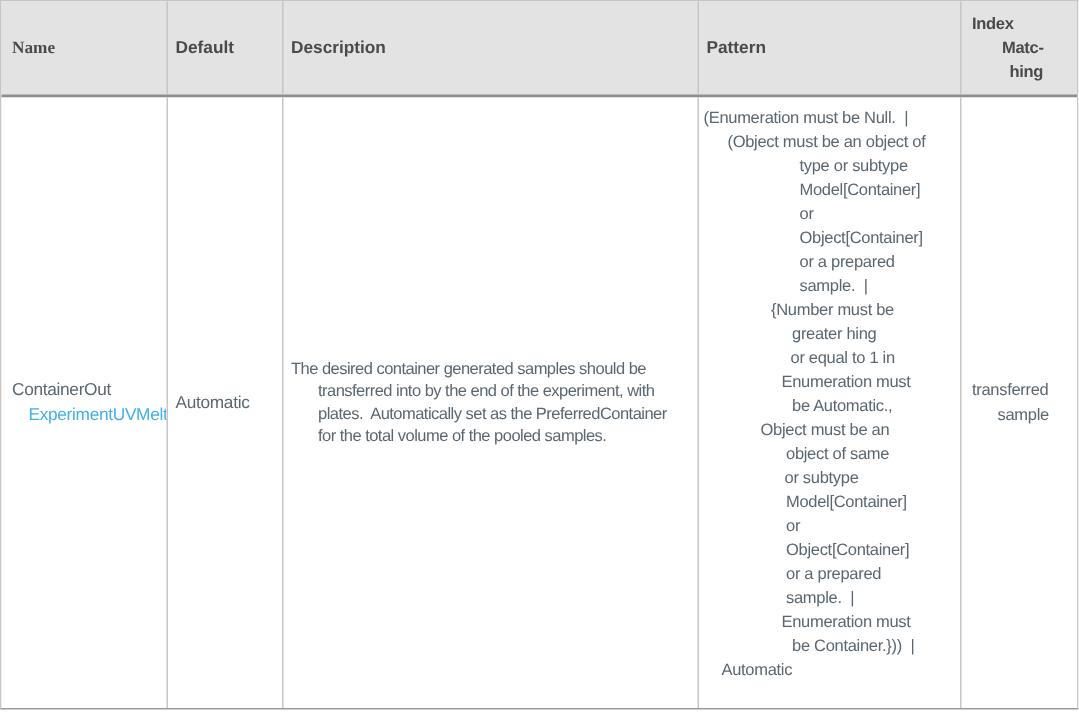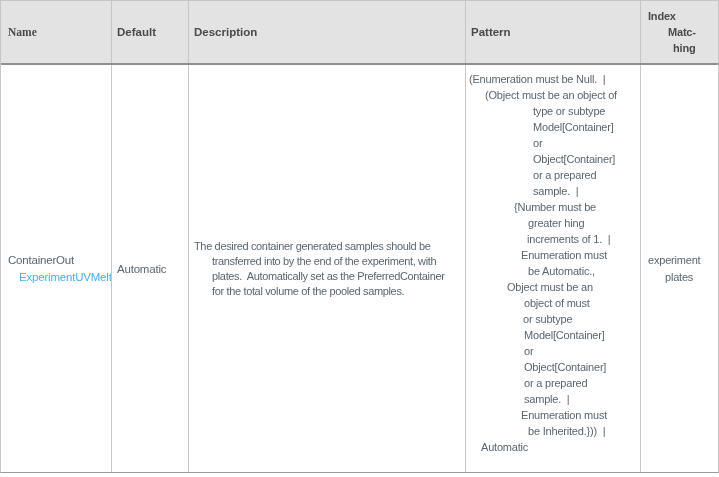--- a/index.html
+++ b/index.html
@@ -134,37 +134,37 @@
           <div class="line">(Enumeration must be Null.  |</div>
           <div class="line" style="padding-left: 16px;">(Object must be an object of</div>
           <div class="line" style="padding-left: 64px;">type or subtype</div>
           <div class="line" style="padding-left: 64px;">Model[Container]</div>
           <div class="line" style="padding-left: 64px;">or</div>
           <div class="line" style="padding-left: 64px;">Object[Container]</div>
           <div class="line" style="padding-left: 64px;">or a prepared</div>
           <div class="line" style="padding-left: 64px;">sample.  |</div>
           <div class="line" style="padding-left: 45px;">{Number must be</div>
           <div class="line" style="padding-left: 59px;">greater hing</div>
-          <div class="line" style="padding-left: 58px;">increments of 1.  |</div>
+          <div class="line" style="padding-left: 58px;">or equal to 1 in</div>
           <div class="line" style="padding-left: 52px;">Enumeration must</div>
           <div class="line" style="padding-left: 59px;">be Automatic.,</div>
           <div class="line" style="padding-left: 38px;">Object must be an</div>
-          <div class="line" style="padding-left: 55px;">object of must</div>
+          <div class="line" style="padding-left: 55px;">object of same</div>
           <div class="line" style="padding-left: 54px;">or subtype</div>
           <div class="line" style="padding-left: 55px;">Model[Container]</div>
           <div class="line" style="padding-left: 55px;">or</div>
           <div class="line" style="padding-left: 55px;">Object[Container]</div>
           <div class="line" style="padding-left: 55px;">or a prepared</div>
           <div class="line" style="padding-left: 55px;">sample.  |</div>
           <div class="line" style="padding-left: 52px;">Enumeration must</div>
-          <div class="line" style="padding-left: 59px;">be Inherited.}))  |</div>
+          <div class="line" style="padding-left: 59px;">be Container.}))  |</div>
           <div class="line" style="padding-left: 12px;">Automatic</div>
         </div>
     </div>
 
     <div class="cell td col-index v-center">
       <div>
-          <div class="line">experiment</div>
-          <div class="line" style="padding-left: 17px;">plates</div>
+          <div class="line">transferred</div>
+          <div class="line" style="padding-left: 17px;">sample</div>
         </div>
     </div>
   </div>
 </div>
 
 </body></html>

